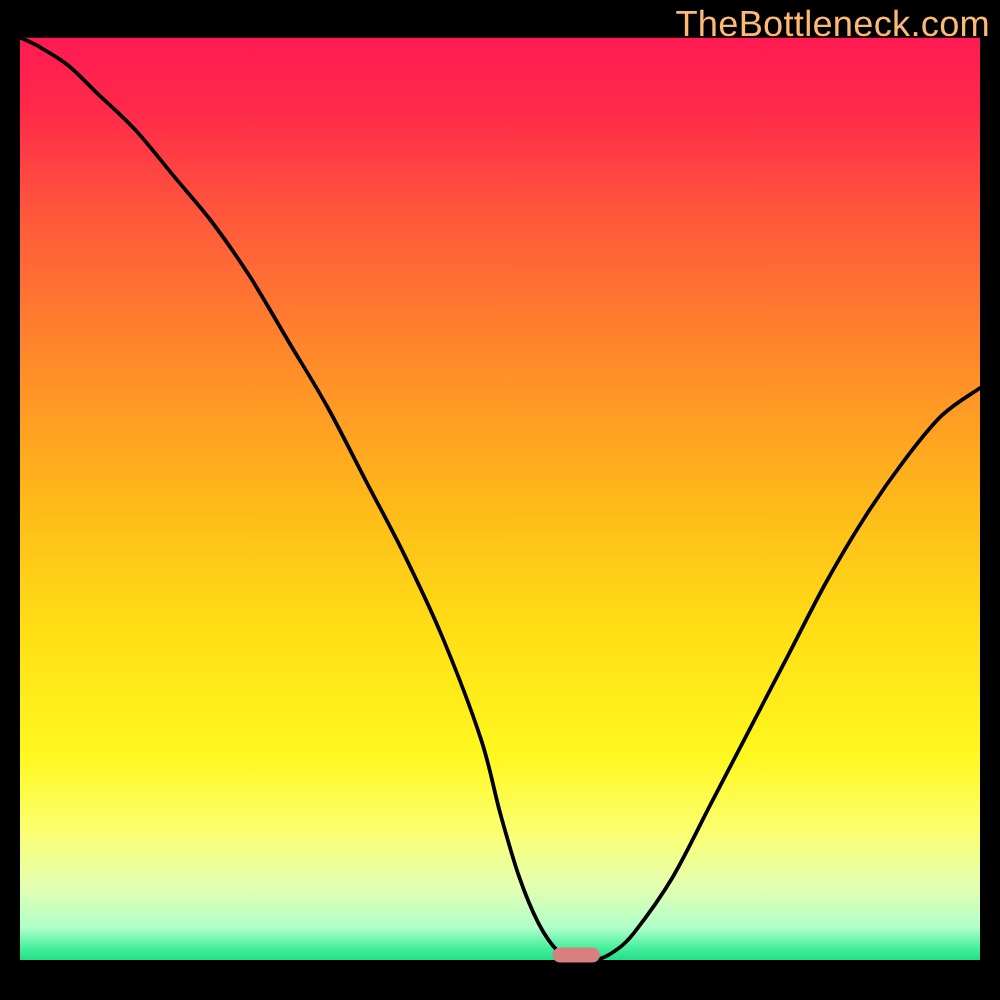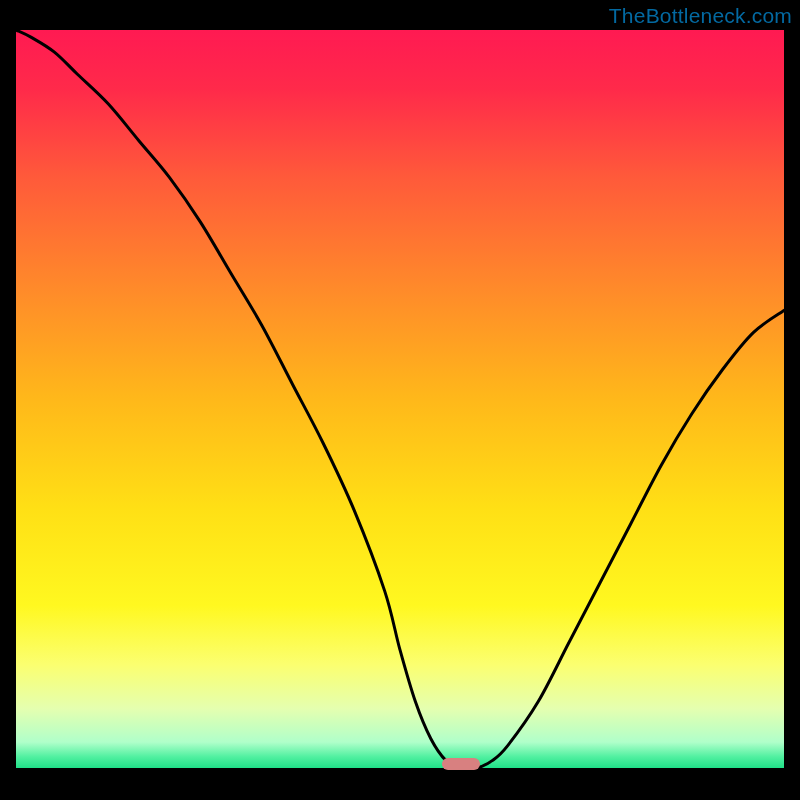--- a/index.html
+++ b/index.html
@@ -23,22 +23,22 @@
     position: absolute;
     left: 0;
     top: 0;
     width: 768px;
     height: 738px;
   }
   .watermark {
     position: absolute;
     top: 4px;
     right: 8px;
-    color: #0369a1;
-    font-size: 21px;
+    color: #fdba74;
+    font-size: 29px;
     font-weight: 500;
     letter-spacing: 0.2px;
   }
   .bottleneck-marker {
     position: absolute;
     width: 38px;
     height: 12px;
     border-radius: 6px;
     background: #d88080;
   }

